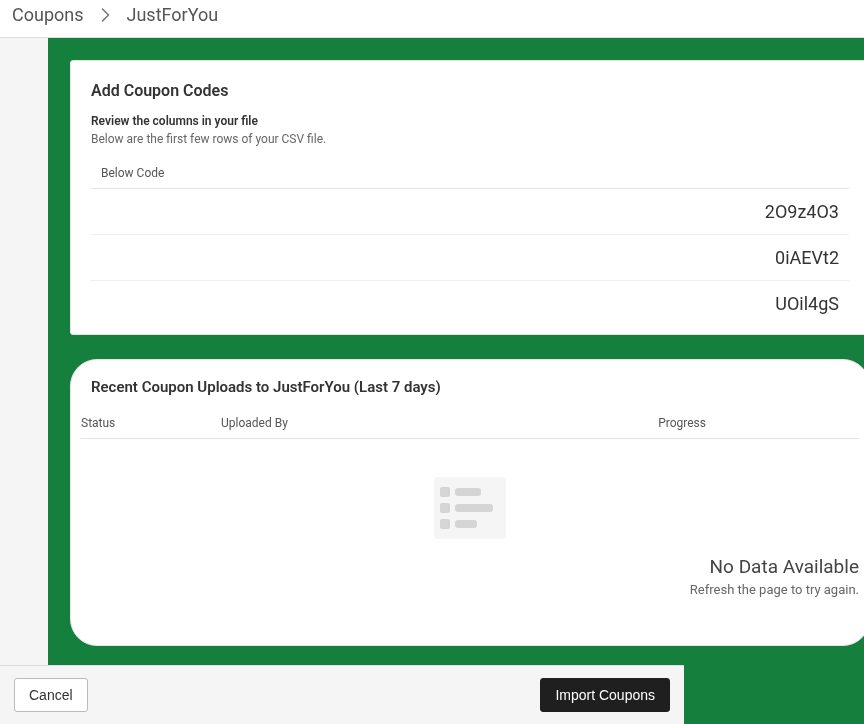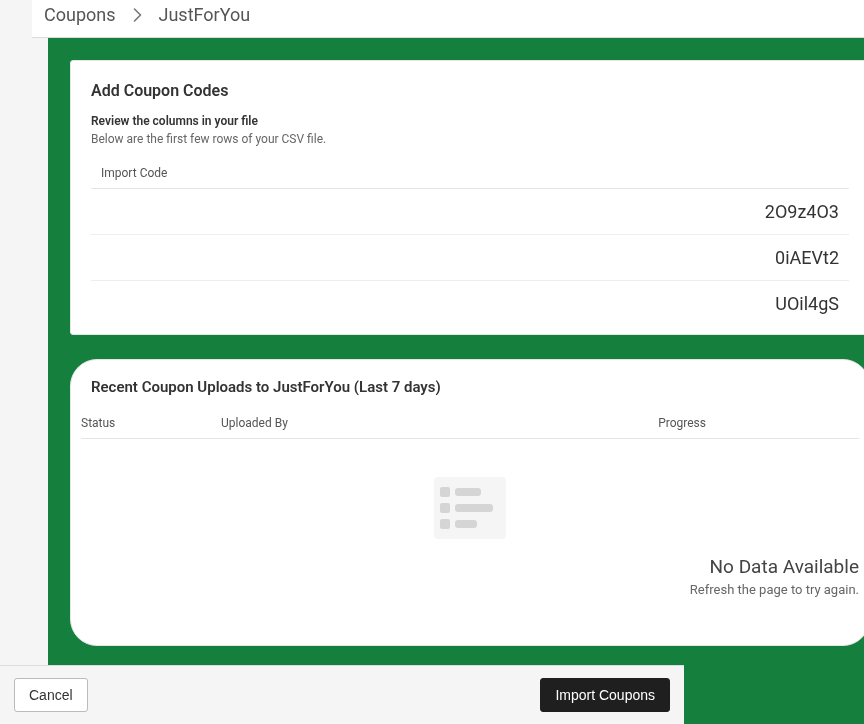--- a/index.html
+++ b/index.html
@@ -17,21 +17,20 @@
     }
     .breadcrumb {
       display: flex;
       align-items: center;
       gap: 17px;
       padding: 4px 12px 12px 12px;
       background: #fff;
       border-bottom: 1px solid #dcdcdc;
       font-size: 18px;
       color: #4a4a4a;
-      margin-left: 32px;
     }
     .breadcrumb .chevron {
       display: inline-flex;
       align-items: center;
       color: #666;
       font-size: 14px;
     }
     .breadcrumb .crumb {
       color: #555;
     }
@@ -215,21 +214,21 @@
 </div>
 
 <div class="content">
 
   <div class="card">
     <div class="card-section">
       <div class="card-title">Add Coupon Codes</div>
       <div class="subtitle">Review the columns in your file</div>
       <div class="description">Below are the first few rows of your CSV file.</div>
       <div class="coupon-table">
-        <div class="table-header">Import Code</div>
+        <div class="table-header">Below Code</div>
         <div class="table-row">2O9z4O3</div>
         <div class="table-row">0iAEVt2</div>
         <div class="table-row">UOil4gS</div>
       </div>
     </div>
   </div>
 
   <div class="card uploads-card">
     <div class="uploads-title">Recent Coupon Uploads to JustForYou (Last 7 days)</div>
     <div class="uploads-header">

